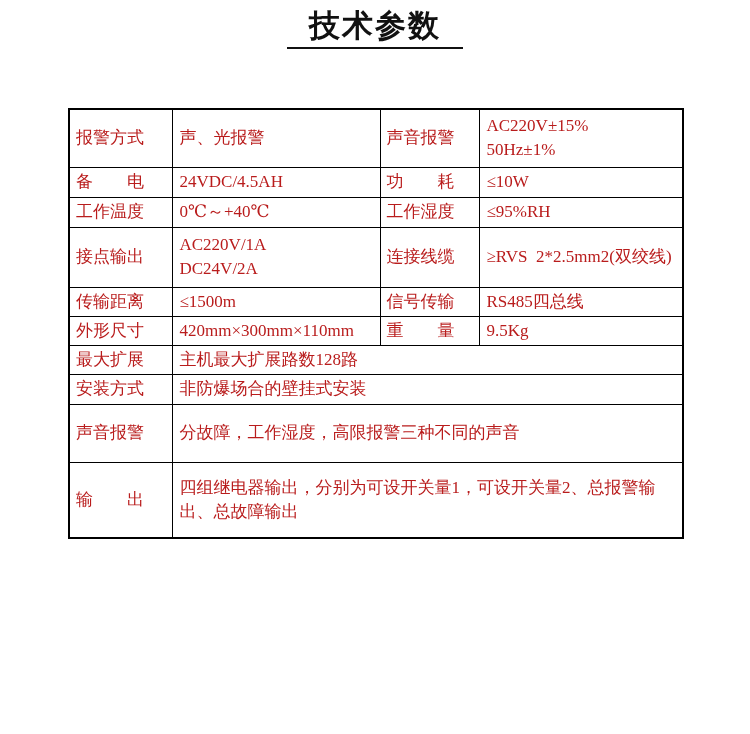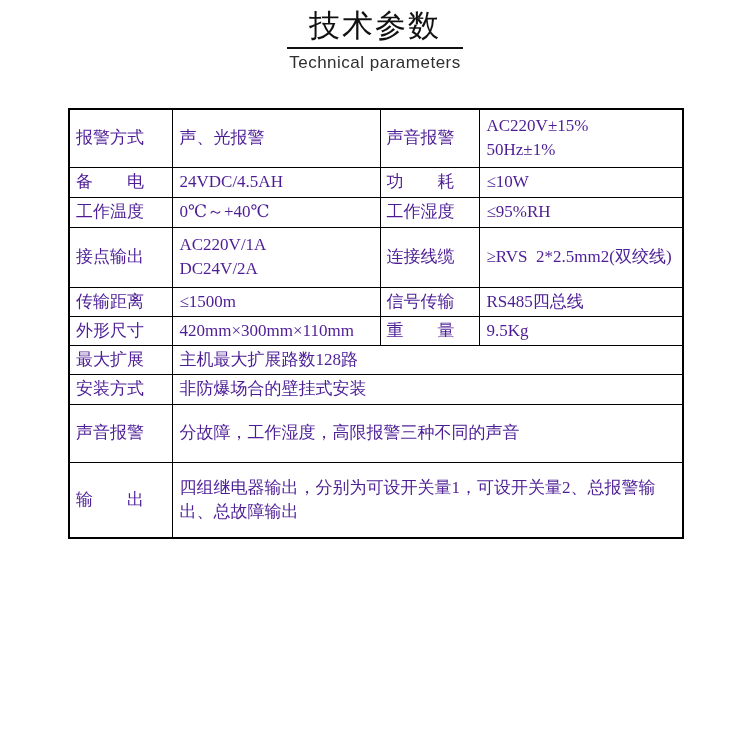--- a/index.html
+++ b/index.html
@@ -16,21 +16,21 @@
     font-family: "Liberation Serif", "DejaVu Serif", serif;
     color: #1a1a1a;
   }
   .header {
     text-align: center;
     padding-top: 6px;
   }
   .page-title {
     margin: 0;
     font-family: "Liberation Sans", "DejaVu Sans", sans-serif;
-    font-weight: normal;
+    font-weight: bold;
     font-size: 31px;
     letter-spacing: 2px;
     color: #111111;
     line-height: 40px;
   }
   .title-underline {
     width: 176px;
     height: 2px;
     background: #111111;
     margin: 1px auto 4px auto;
@@ -43,21 +43,21 @@
   }
   table.spec-table {
     position: absolute;
     left: 68px;
     top: 108px;
     width: 614px;
     border-collapse: collapse;
     table-layout: fixed;
     border: 2px solid #000000;
     font-size: 17px;
-    color: #4c1d95;
+    color: #b91c1c;
   }
   table.spec-table td {
     border: 1px solid #000000;
     vertical-align: middle;
     line-height: 1.42;
     overflow: hidden;
   }
   td.lbl {
     padding: 2px 4px 2px 6px;
   }
@@ -74,21 +74,20 @@
   }
 </style>
 </head>
 <body>
 
 <div class="page">
 
   <div class="header">
     <h1 class="page-title">技术参数</h1>
     <div class="title-underline"></div>
-    <div class="page-subtitle">Technical parameters</div>
   </div>
 
   <table class="spec-table">
     <colgroup>
       <col style="width:103px">
       <col style="width:208px">
       <col style="width:99px">
       <col style="width:204px">
     </colgroup>
     <tbody>

